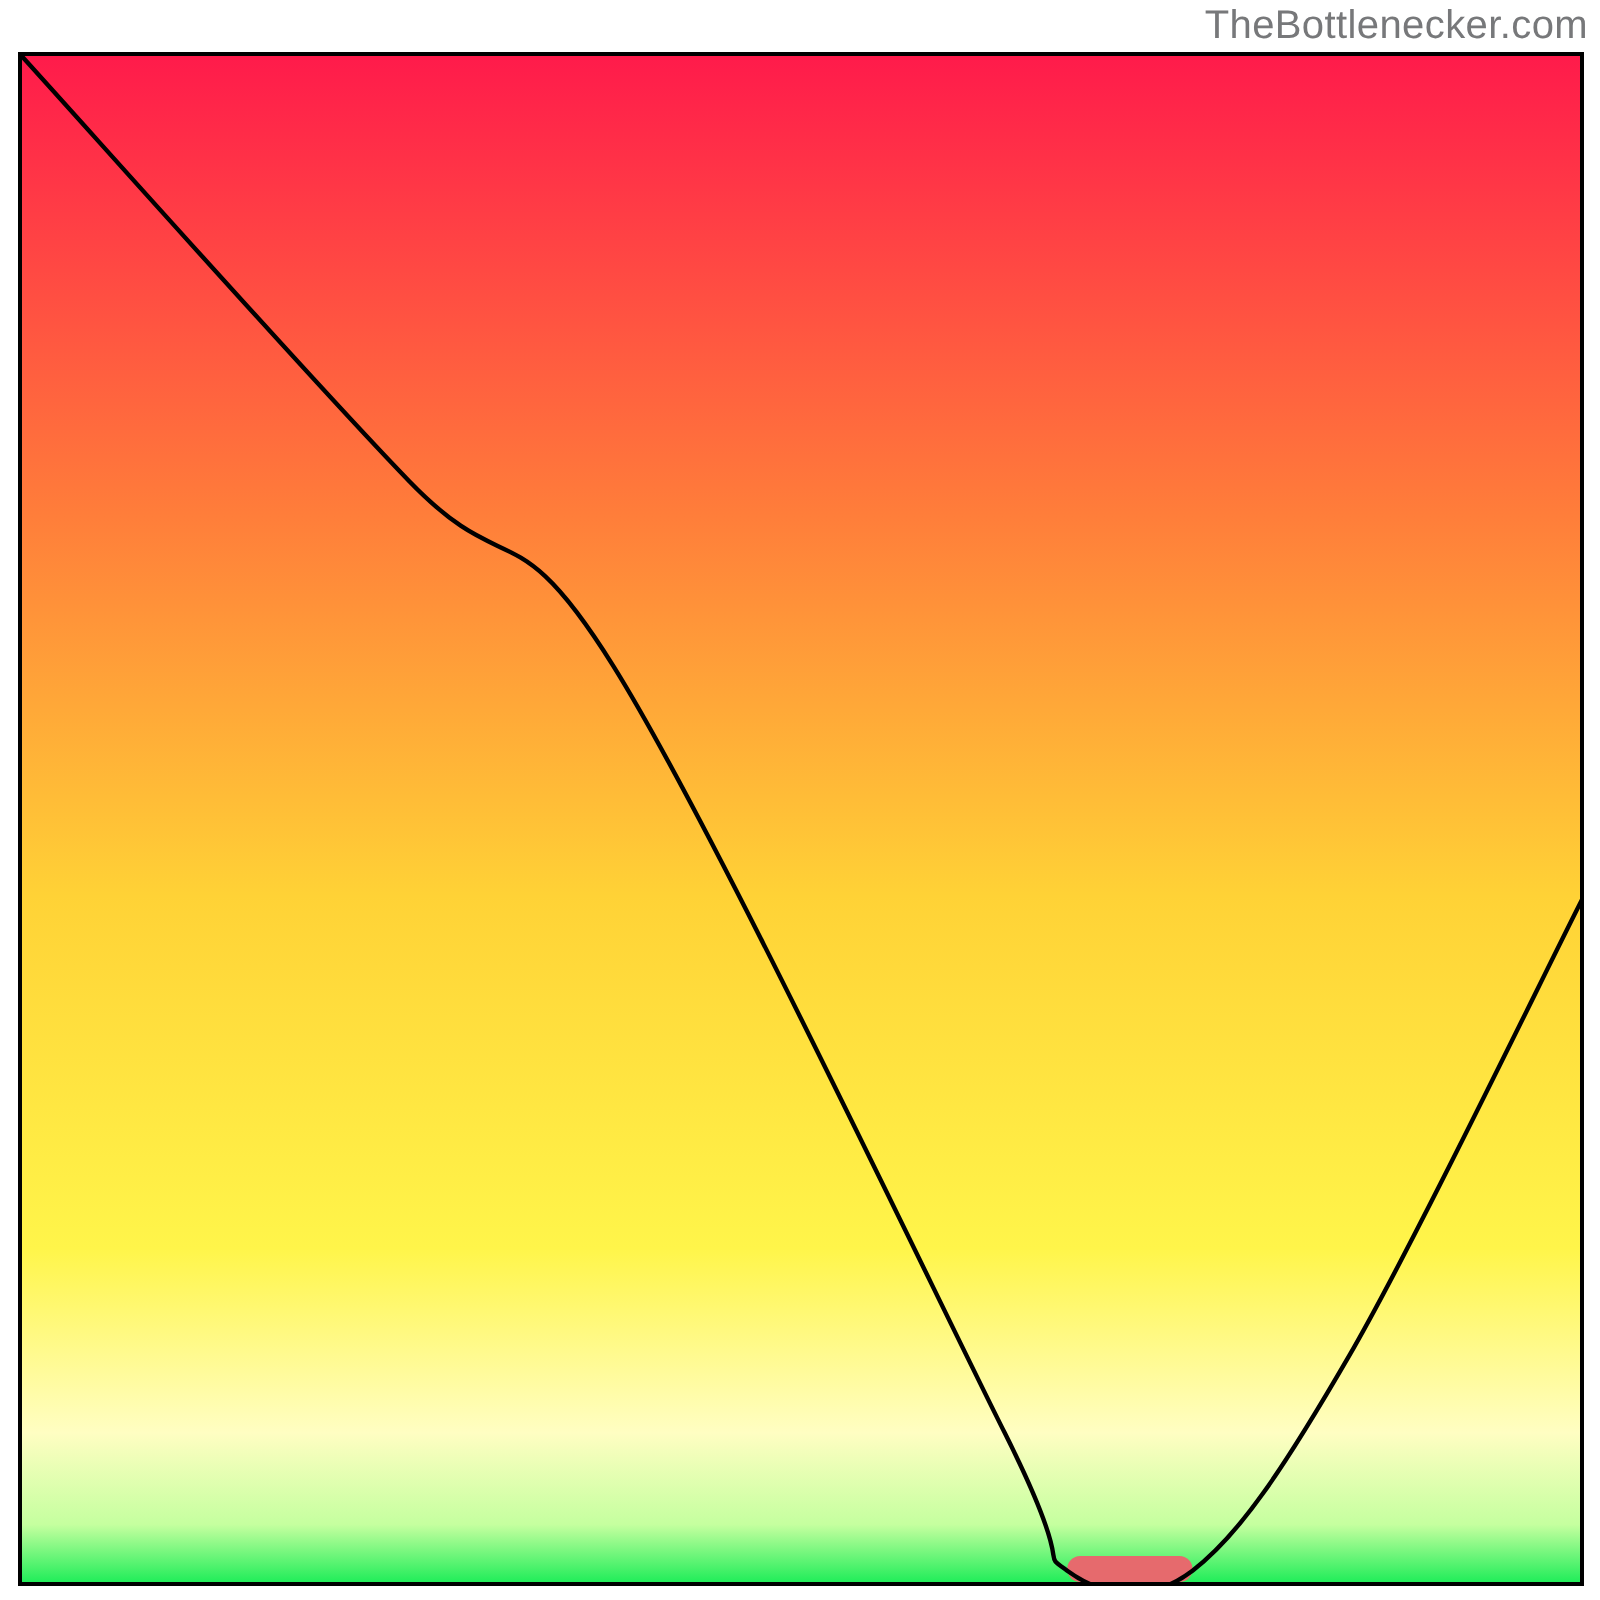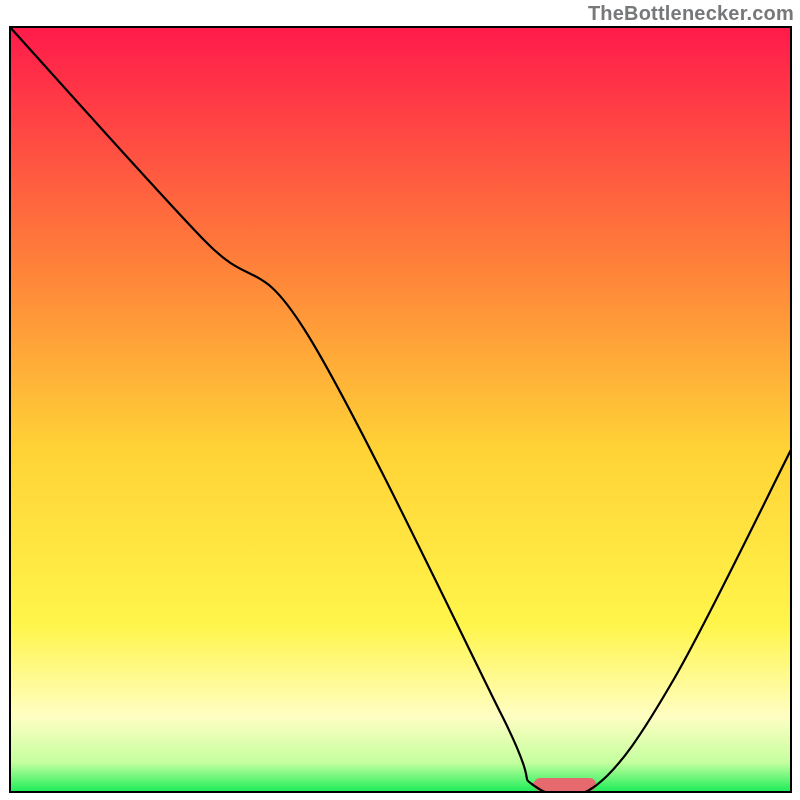--- a/index.html
+++ b/index.html
@@ -10,21 +10,21 @@
     font-family: Arial, Helvetica, sans-serif;
     overflow: hidden;
     position: relative;
   }
   .attribution {
     position: absolute;
     top: 2px;
     right: 6px;
     font-size: 20px;
     color: #77787a;
-    font-weight: 700;
+    font-weight: 400;
     letter-spacing: 0.2px;
   }
   .plot-wrap {
     position: absolute;
     left: 9px;
     top: 26px;
     width: 783px;
     height: 767px;
   }
   .plot-wrap svg { display: block; }

